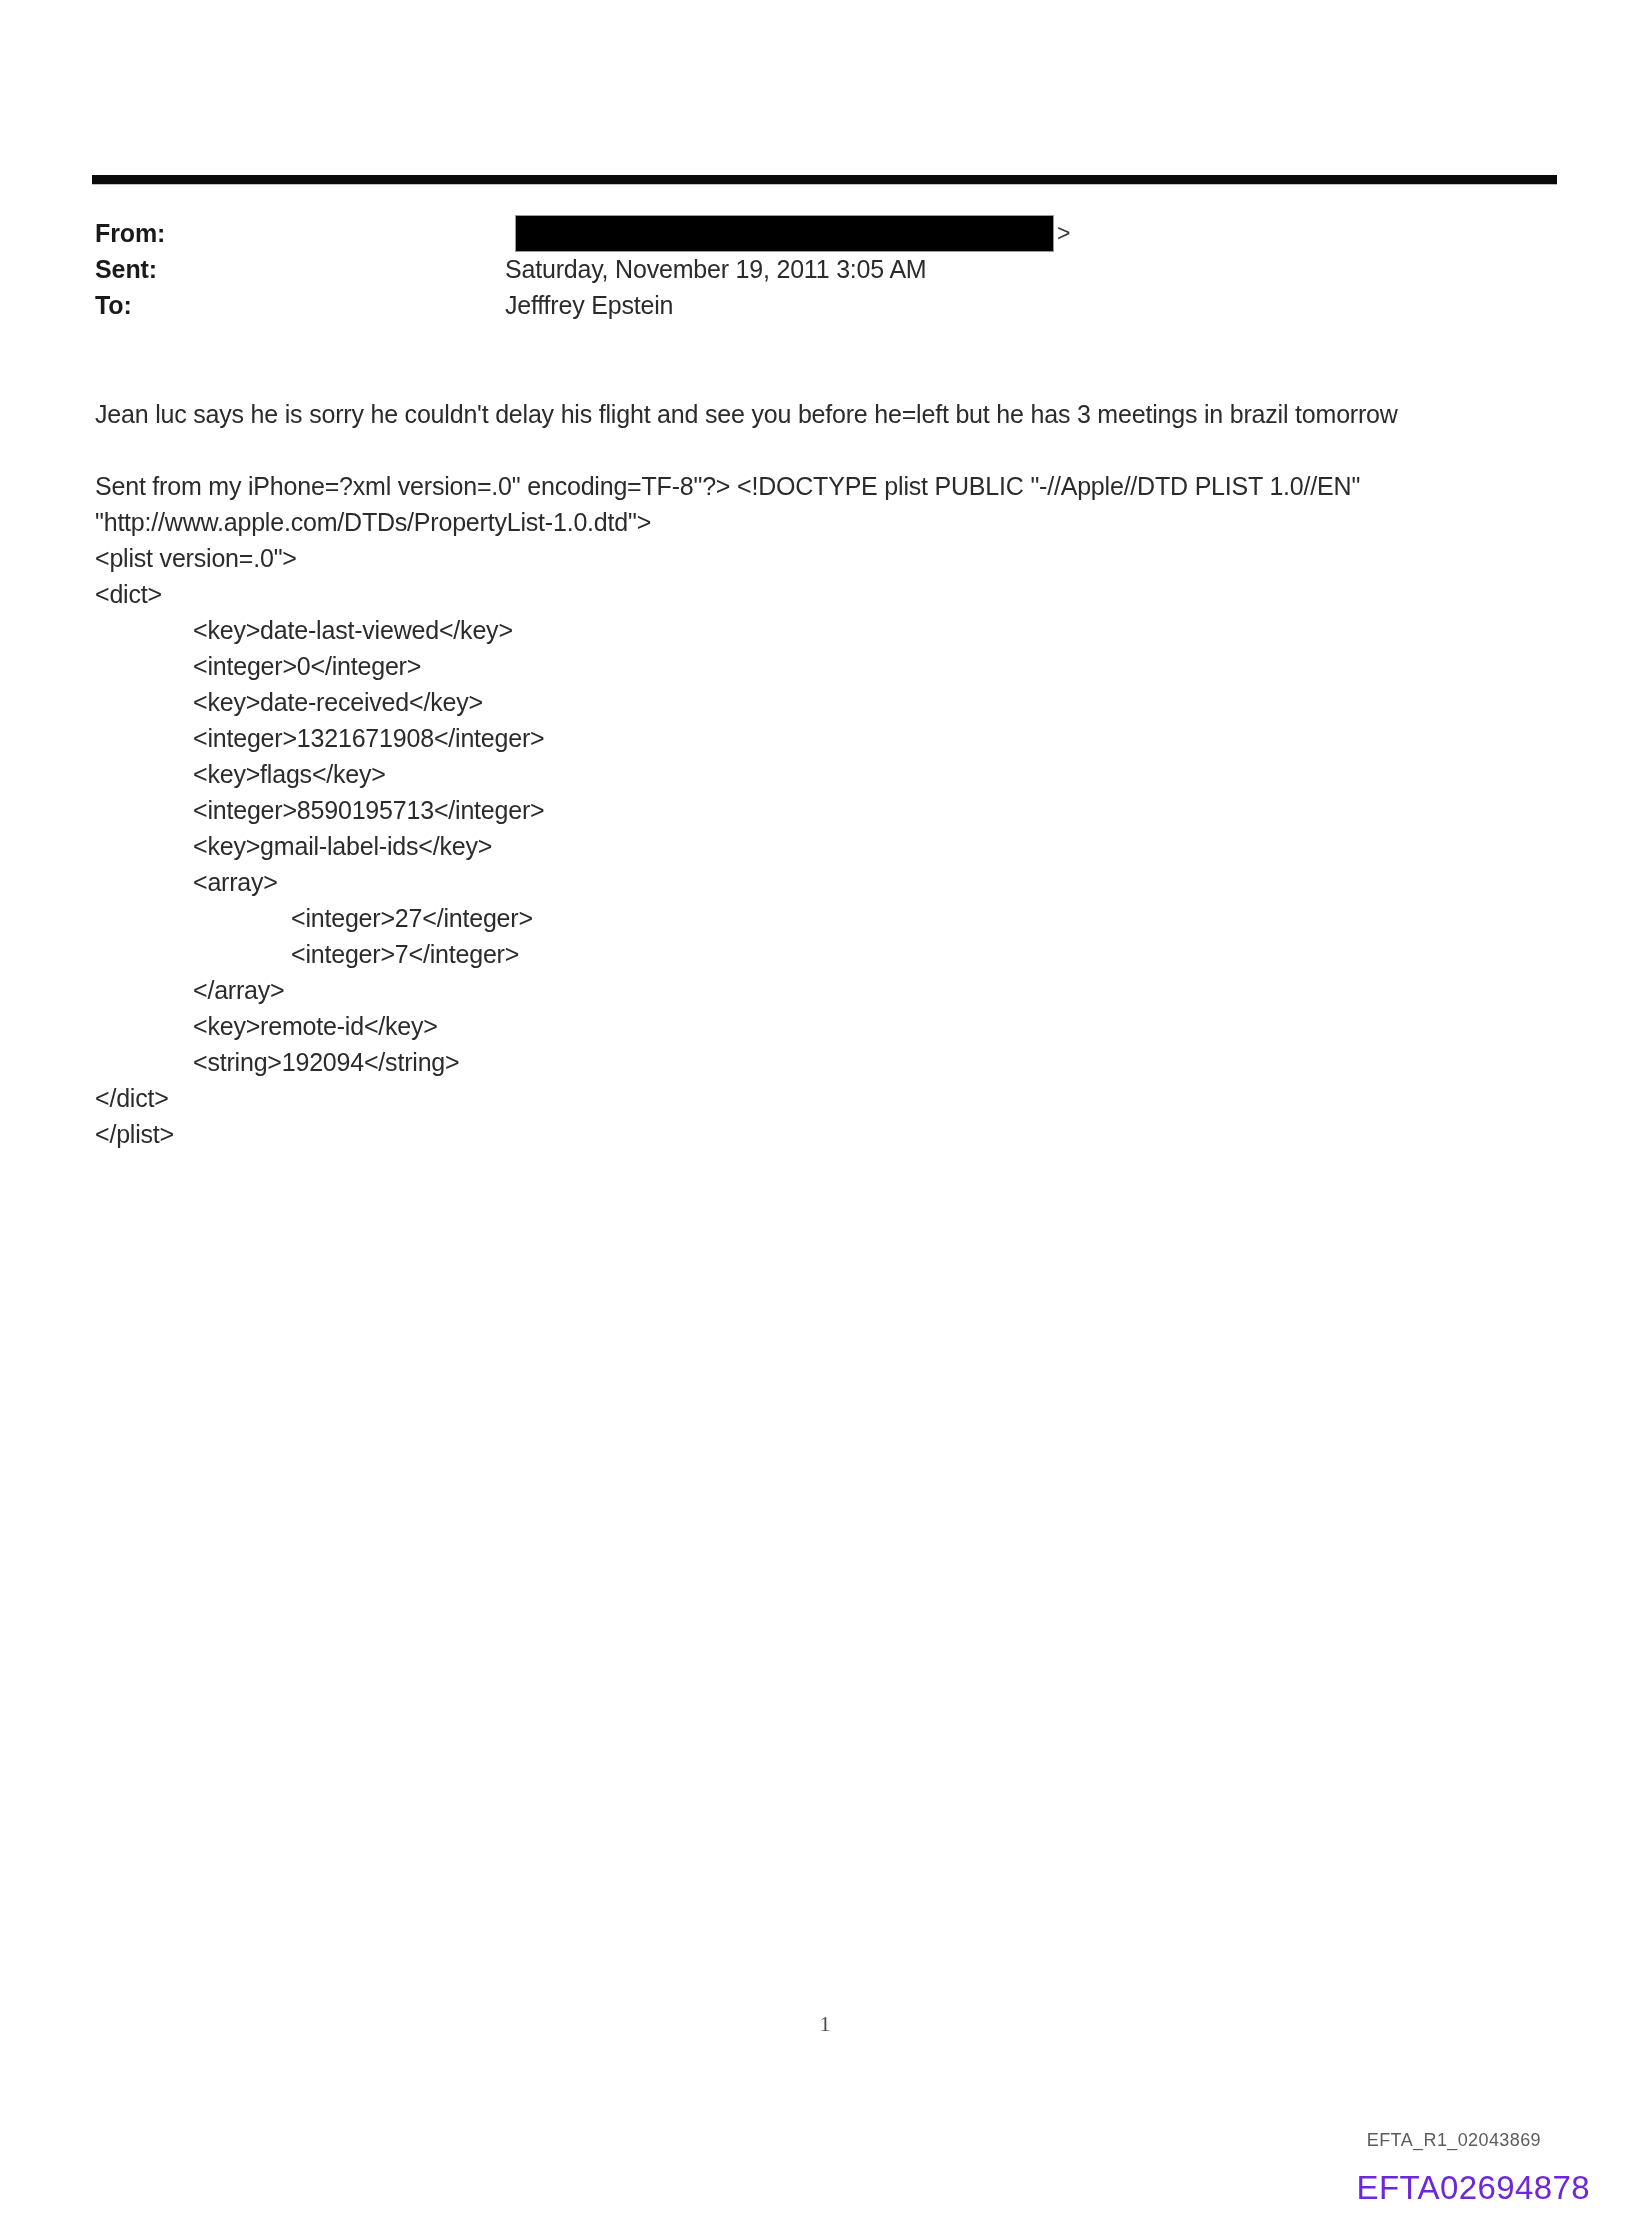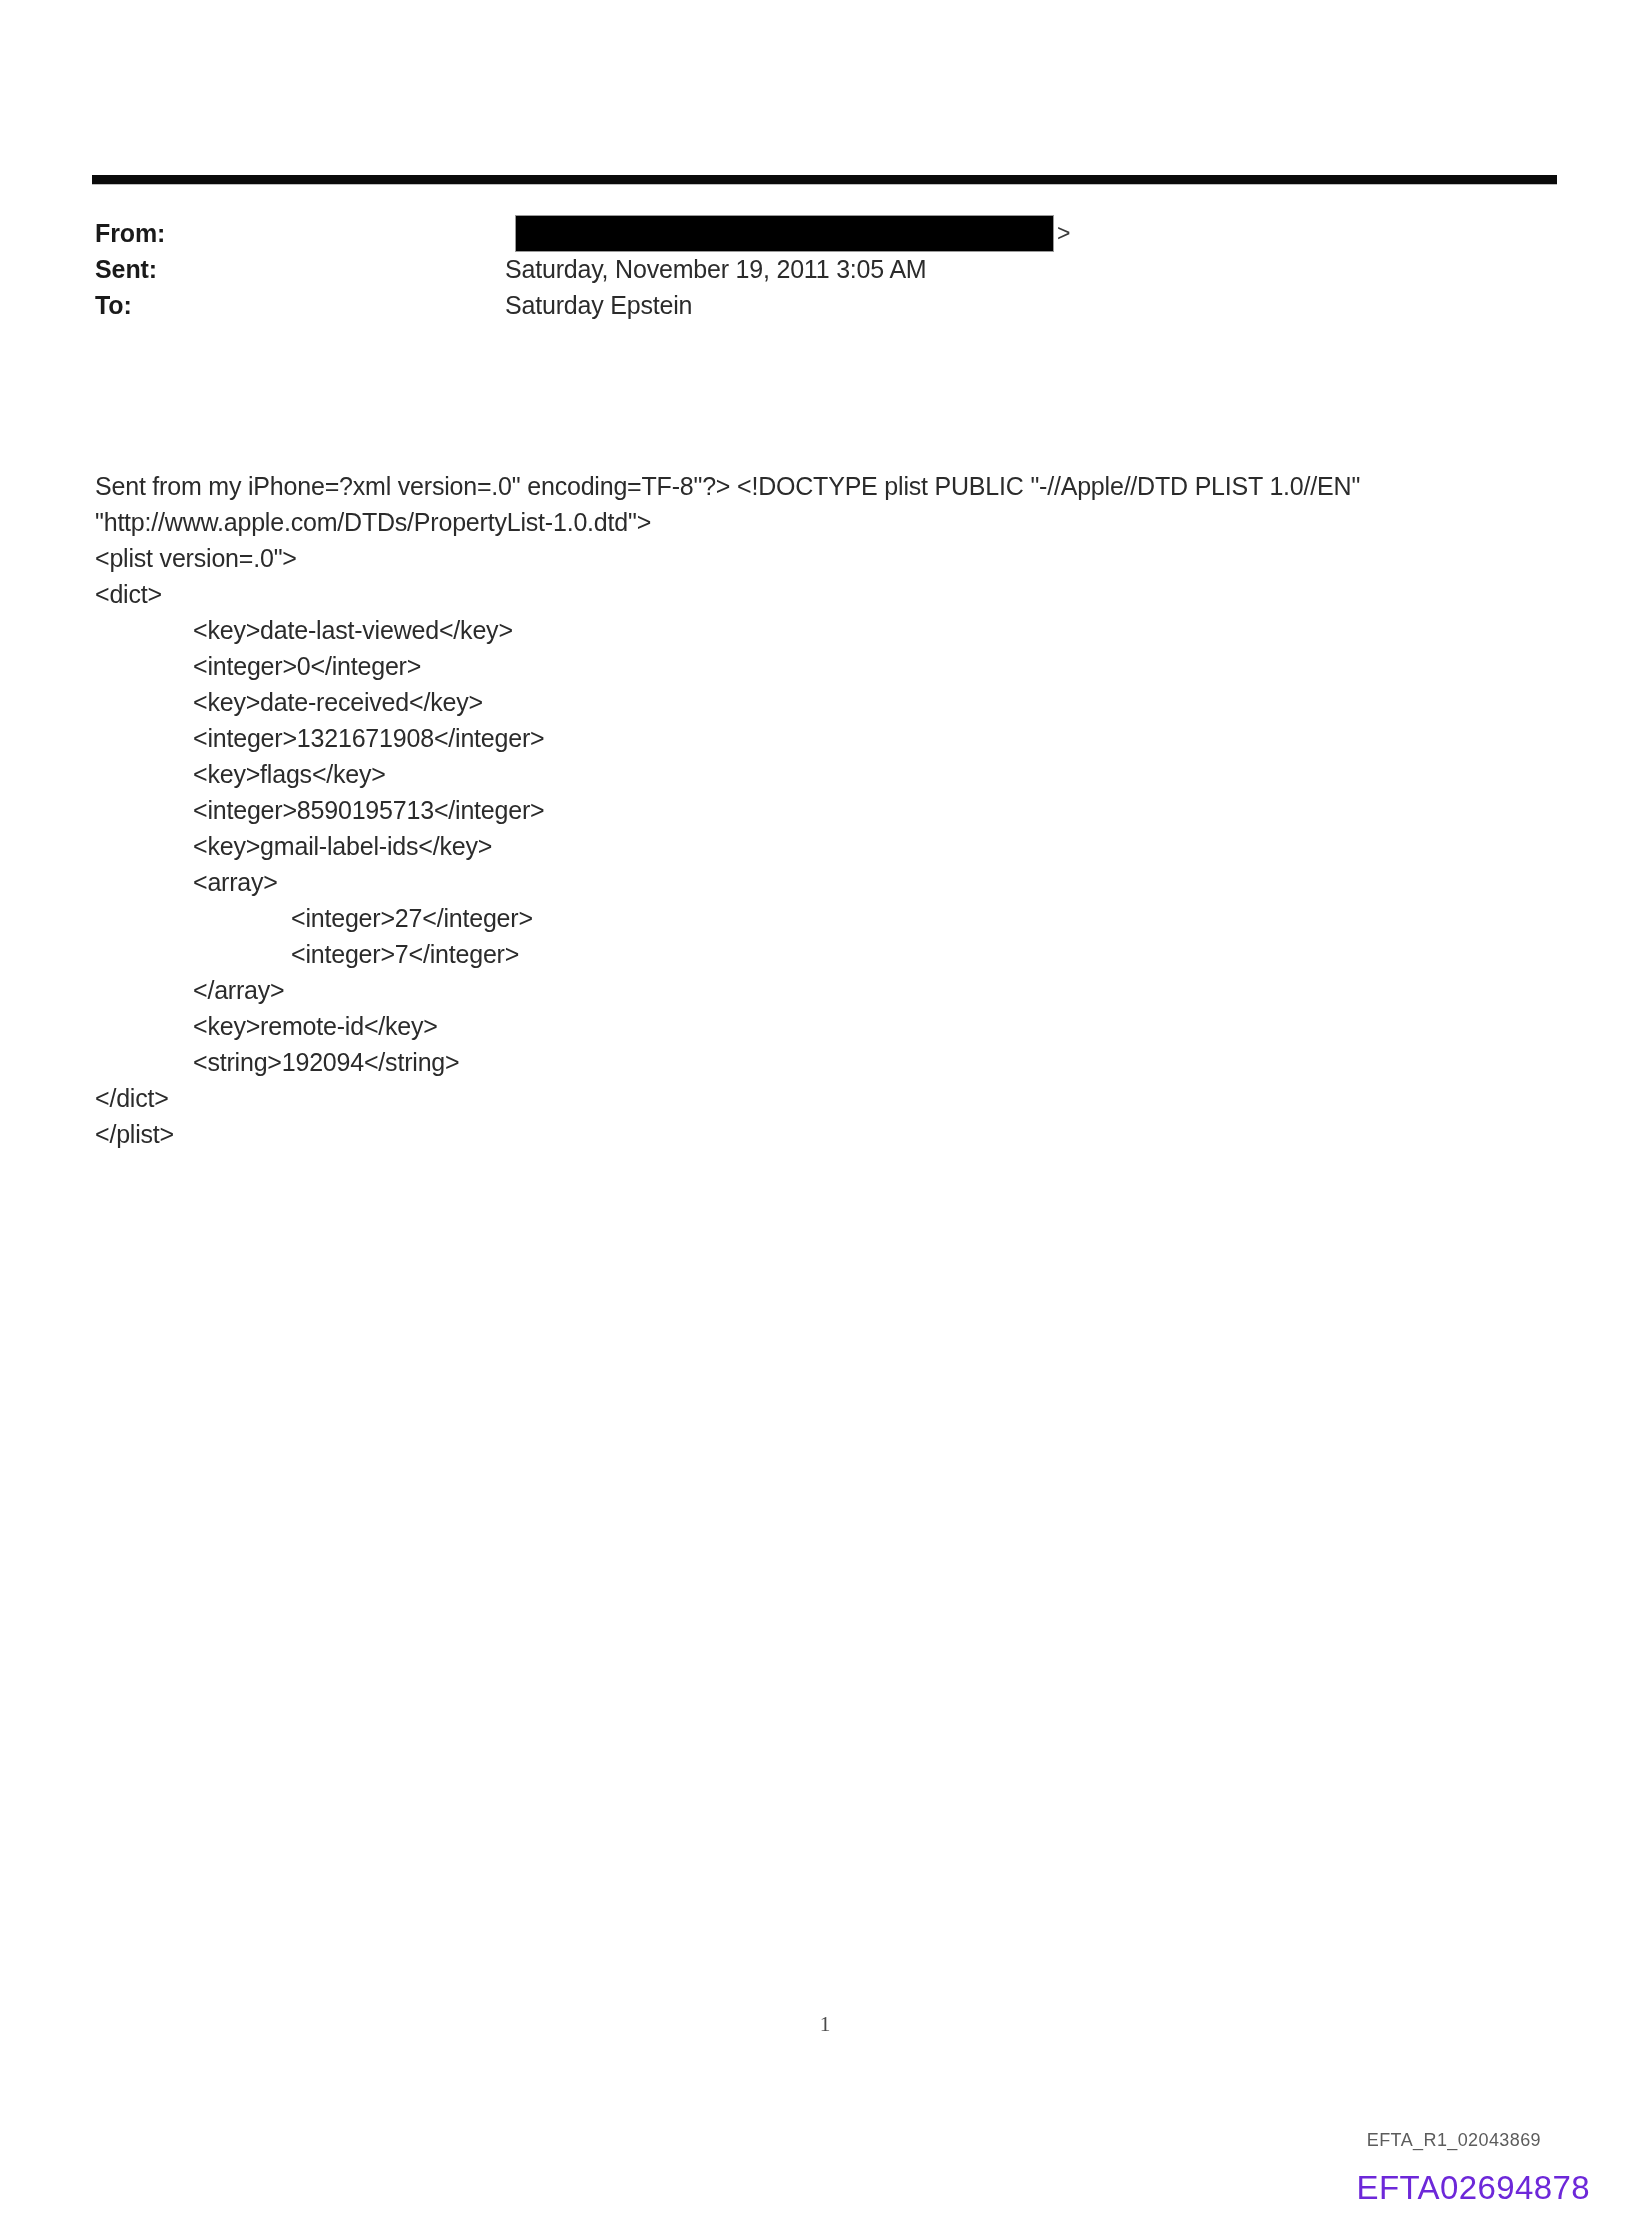--- a/index.html
+++ b/index.html
@@ -165,25 +165,28 @@
       </span>
     </div>
 
     <div class="hdr-row">
       <span class="hdr-label">Sent:</span>
       <span class="hdr-value">Saturday, November 19, 2011 3:05 AM</span>
     </div>
 
     <div class="hdr-row">
       <span class="hdr-label">To:</span>
-      <span class="hdr-value">Saturday Epstein</span>
+      <span class="hdr-value">Jefffrey Epstein</span>
     </div>
 
   </div>
 
+  <div class="body-block">
+    <div class="body-line">Jean luc says he is sorry he couldn't delay his flight and see you before he=left but he has 3 meetings in brazil tomorrow</div>
+  </div>
 
   <div class="xml-block">
       <div class="xml-line ind0">Sent from my iPhone=?xml version=.0" encoding=TF-8"?&gt; &lt;!DOCTYPE plist PUBLIC "-//Apple//DTD PLIST 1.0//EN"</div>
       <div class="xml-line ind0">"http://www.apple.com/DTDs/PropertyList-1.0.dtd"&gt;</div>
       <div class="xml-line ind0">&lt;plist version=.0"&gt;</div>
       <div class="xml-line ind0">&lt;dict&gt;</div>
       <div class="xml-line ind1">&lt;key&gt;date-last-viewed&lt;/key&gt;</div>
       <div class="xml-line ind1">&lt;integer&gt;0&lt;/integer&gt;</div>
       <div class="xml-line ind1">&lt;key&gt;date-received&lt;/key&gt;</div>
       <div class="xml-line ind1">&lt;integer&gt;1321671908&lt;/integer&gt;</div>

